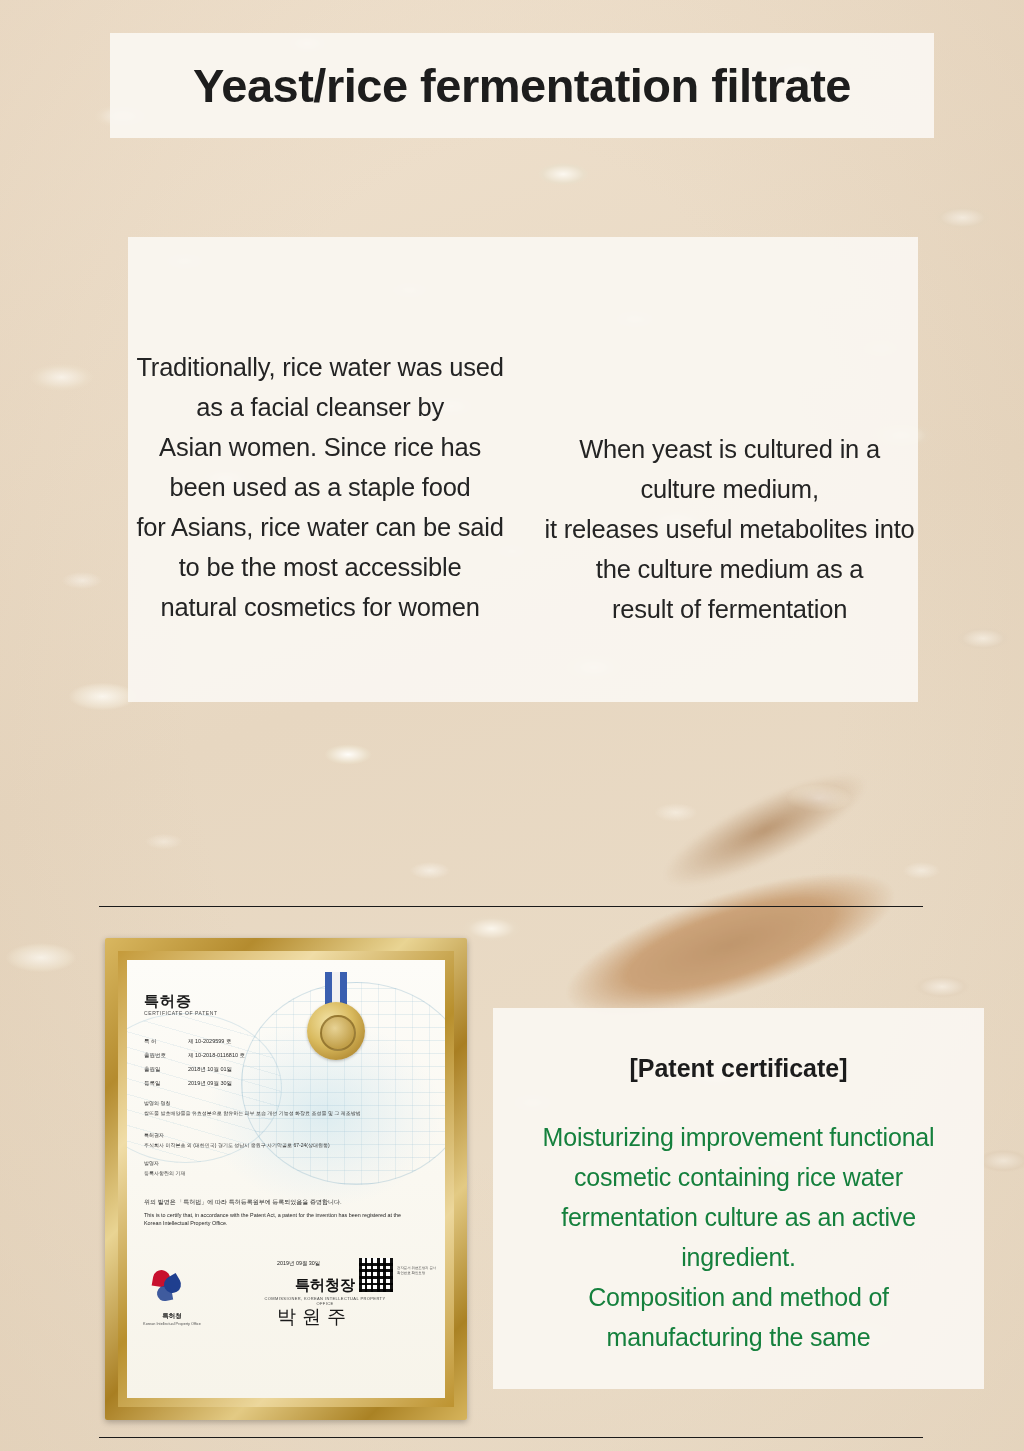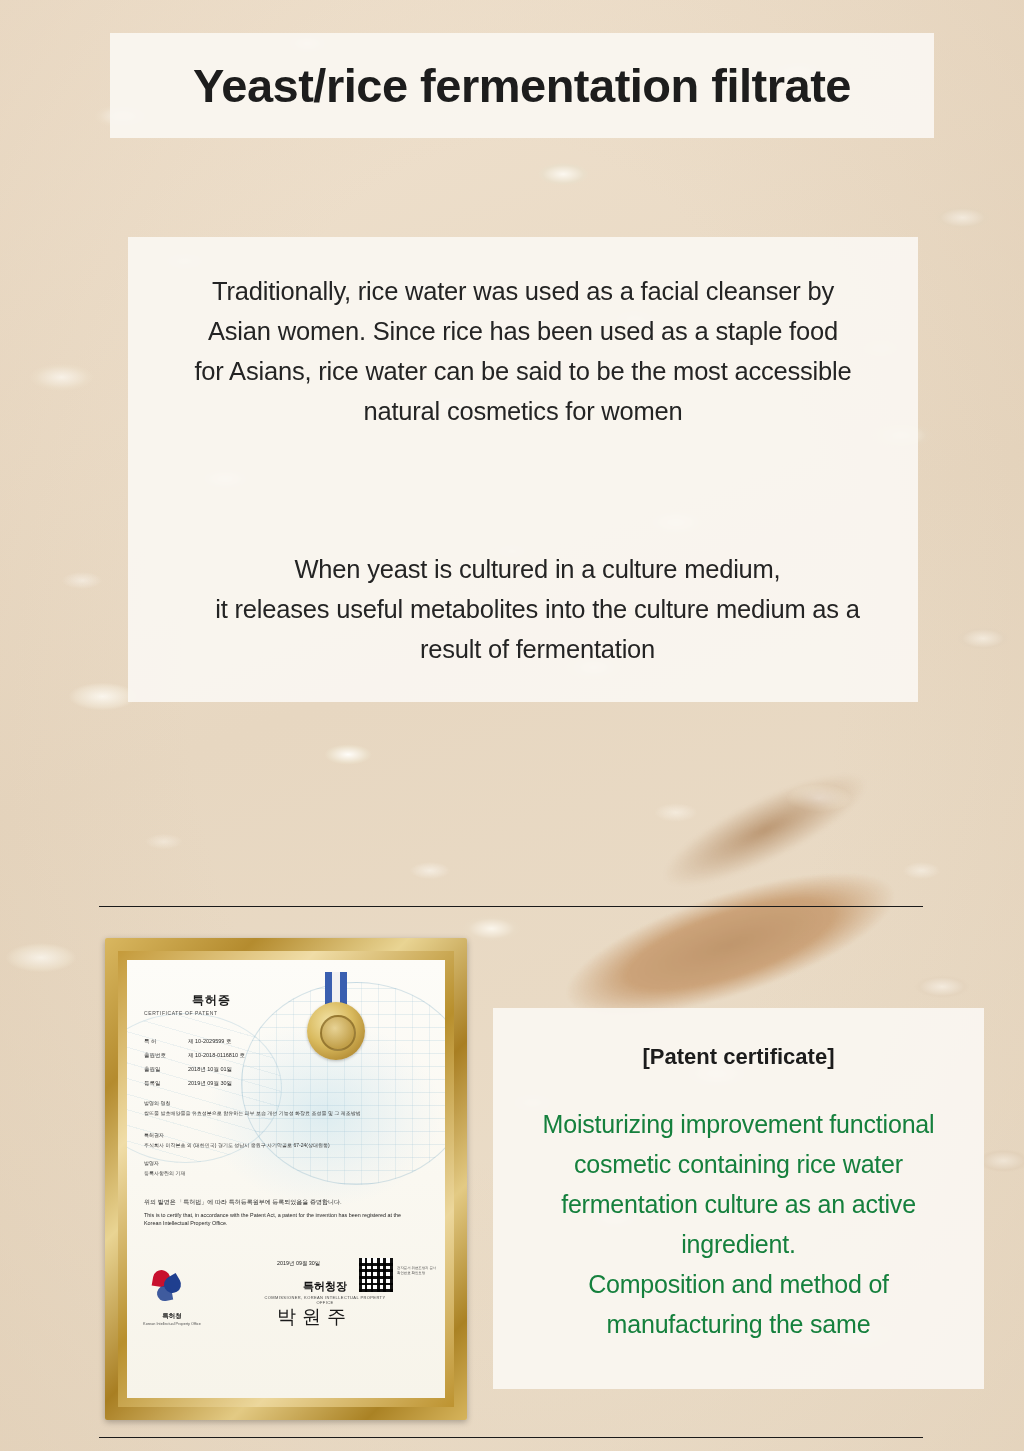--- a/index.html
+++ b/index.html
@@ -111,21 +111,21 @@
     font-weight: 700;
     color: #1d1d1d;
     letter-spacing: -0.5px;
     white-space: nowrap;
   }
 
   #intro-panel {
     left: 128px; top: 237px;
     width: 790px; height: 465px;
     display: flex;
-    flex-direction: column;
+    flex-direction: row;
     align-items: center;
   }
   .body-para {
     text-align: center;
     color: #242424;
     font-size: 25.5px;
     line-height: 40px;
     letter-spacing: -0.2px;
     white-space: pre-line;
   }
@@ -181,25 +181,24 @@
     position: absolute;
     left: -12%; top: 12%;
     width: 60%; height: 34%;
     border-radius: 50%;
     border: 1px solid rgba(150,190,210,.3);
     background: repeating-linear-gradient(16deg, rgba(150,190,210,.15) 0 1px, rgba(255,255,255,0) 1px 15px);
   }
   .cert-title {
     position: absolute;
     left: 17px; top: 32px;
-    font-size: 12px;
+    font-size: 15px;
     font-weight: 700;
     color: #1a1a1a;
     letter-spacing: 1px;
-    margin-left: 48px;
   }
   .cert-subtitle {
     position: absolute;
     left: 17px; top: 50px;
     font-size: 5px;
     color: #4a4a4a;
     letter-spacing: .6px;
   }
   
   .seal-ribbon {
@@ -269,21 +268,21 @@
     left: 150px; top: 300px;
     font-size: 5.4px;
     color: #222;
   }
   .cert-office {
     position: absolute;
     left: 133px; top: 316px;
     text-align: center;
     width: 130px;
   }
-  .cert-office .ko-big { font-size: 11px; font-weight: 700; color: #111; }
+  .cert-office .ko-big { font-size: 15px; font-weight: 700; color: #111; }
   .cert-office .en-small { font-size: 4px; color: #444; letter-spacing: .4px; display: block; margin-top: 1px; }
   .cert-sign {
     position: absolute;
     left: 150px; top: 344px;
     font-size: 19px;
     color: #1a1a1a;
     font-family: "DejaVu Serif", serif;
   }
   .kipo-logo {
     position: absolute;
@@ -334,22 +333,22 @@
 
   
   #patent-panel {
     left: 493px; top: 1008px;
     width: 491px; height: 381px;
     display: flex;
     flex-direction: column;
     align-items: center;
   }
   #patent-heading {
-    margin-top: 36px;
-    font-size: 22px;
+    margin-top: 46px;
+    font-size: 25px;
     font-weight: 700;
     color: #1c1c1c;
   }
   #patent-body {
     margin-top: 34px;
     text-align: center;
     font-size: 25px;
     line-height: 40px;
     color: #15803d;
     white-space: pre-line;

